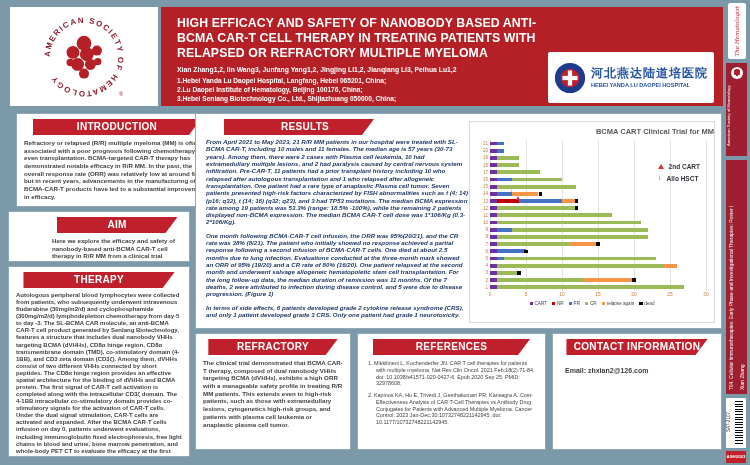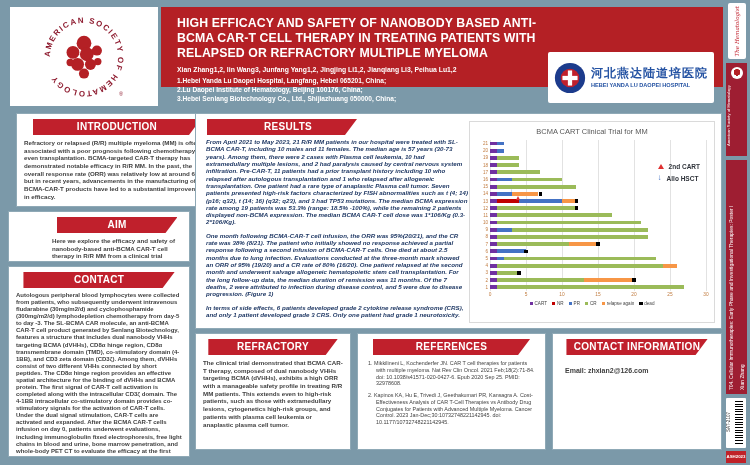--- a/index.html
+++ b/index.html
@@ -3,21 +3,21 @@
 <meta charset="utf-8">
 <style>
   * { margin:0; padding:0; box-sizing:border-box; }
   html,body { background:#7B99A9; }
   body { width:750px; height:465px; font-family:"Liberation Sans", sans-serif; }
   .poster { position:relative; width:750px; height:465px; background:#7B99A9; overflow:hidden; }
 
   
   .ash-box { position:absolute; left:10px; top:7px; width:148px; height:99px; background:#fff;
              display:flex; align-items:center; justify-content:center; }
-  .banner { position:absolute; left:161px; top:7px; width:562px; height:80px; background:#B42025; color:#fff; }
+  .banner { position:absolute; left:161px; top:7px; width:562px; height:99px; background:#B42025; color:#fff; }
   .banner .title { position:absolute; left:16px; top:9px; width:376px; font-size:12.3px; font-weight:bold; line-height:1.2; letter-spacing:0.1px; }
   .banner .authors { position:absolute; left:16px; top:59px; font-size:6.8px; font-weight:bold; }
   .banner .affils { position:absolute; left:16px; top:69px; font-size:6.6px; font-weight:bold; line-height:1.4; }
   .hospital { position:absolute; left:387px; top:45px; width:166px; height:51px; background:#fff; border-radius:2px;
               display:flex; align-items:center; gap:5px; padding:4px 6px; }
   .hospital .cn { font-size:12px; font-weight:bold; color:#2553A3; letter-spacing:1px; line-height:1.1; white-space:nowrap; }
   .hospital .en { font-size:5.6px; font-weight:bold; color:#2553A3; margin-top:2px; white-space:nowrap; }
 
   
   .panel { position:absolute; background:#fff; border:1px solid #8FA9B6; overflow:hidden; }
@@ -25,36 +25,36 @@
   #p-aim     { left:8px;   top:211px; width:182px; height:51px;padding-left:36px; }
   #p-method  { left:8px;   top:266px; width:182px; height:191px; }
   #p-results { left:195px; top:113px; width:527px; height:216px; }
   #p-conclusions { left:195px; top:333px; width:156px; height:117px; }
   #p-references  { left:357px; top:333px; width:189px; height:117px; }
   #p-contact     { left:552px; top:333px; width:170px; height:117px; }
 
   .sec-h { background:#C0202C; color:#fff; font-weight:bold; text-align:center; font-size:10px;
            padding:2px 0 3px; margin:5px auto 4px; width:84%;
            clip-path:polygon(0 0,100% 0,calc(100% - 12px) 100%,0 100%); letter-spacing:0.3px; }
-  #p-results .sec-h { width:150px; margin:5px 0 3px 11px;padding-left:12px; }
+  #p-results .sec-h { width:150px; margin:5px 0 3px 28px;padding-left:12px; }
 
   .txt { font-size:6.2px; font-weight:bold; color:#3F3F3F; line-height:1.24; padding:0 7px; }
   #p-method .txt { font-size:6px; line-height:1.18; }
   #p-conclusions .txt { font-weight:600; }
 
   .res-text { position:absolute; left:10px; top:24px; width:262px; }
   .res-text p { font-size:6.2px; font-style:italic; font-weight:bold; color:#1F3864; line-height:1.18; margin-bottom:6px; }
 
   .refs { padding:1px 8px 0 10px; }
   .refs .ref { font-size:5.4px; color:#3F3F3F; line-height:1.25; margin-bottom:5px; padding-left:8px; text-indent:-8px; }
   .contact-line { font-size:7px; font-weight:bold; color:#404040; padding:8px 12px; }
 
   
   .figure { position:absolute; right:6px; top:7px; width:246px; height:202px; border:1px solid #DADADA; background:#fff; }
-  .fig-title { font-size:7.5px; color:#595959; text-align:center; margin-top:5px; }
+  .fig-title { font-size:7.5px; color:#595959; text-align:right; margin-top:5px;font-weight:bold; }
   .plot  { position:relative; margin:4px 10px 0 20px; height:151px; }
   .grid  { position:absolute; top:0; bottom:0; width:1px; background:#E2E2E2; }
   .srow  { position:relative; height:7.19px; }
   .ylab  { position:absolute; left:-15px; width:13px; text-align:right; font-size:4.6px; color:#C07B3F; top:1px; }
   .seg   { position:absolute; top:1.6px; height:3.8px; }
   .ev-dead { position:absolute; width:3.6px; height:3.6px; background:#000; top:1.7px; }
   .ev-tri  { position:absolute; width:0; height:0; border-left:2.8px solid transparent; border-right:2.8px solid transparent;
              border-bottom:4.6px solid #E03131; top:-1.5px; }
   .ev-arrow{ position:absolute; font-size:6.5px; font-weight:bold; color:#4472C4; top:-2.5px; line-height:1; }
   .xaxis { position:relative; margin:1px 10px 0 20px; height:7px; }
@@ -139,21 +139,21 @@
 
   <div class="panel" id="p-intro">
     <div class="sec-h">INTRODUCTION</div>
     <div class="txt">Refractory or relapsed (R/R) multiple myeloma (MM) is often associated with a poor prognosis following chemotherapy or even transplantation. BCMA-targeted CAR-T therapy has demonstrated notable efficacy in R/R MM. In the past, the overall response rate (ORR) was relatively low at around 60%, but in recent years, advancements in the manufacturing of BCMA-CAR-T products have led to a substantial improvement in efficacy.</div>
   </div>
   <div class="panel" id="p-aim">
     <div class="sec-h">AIM</div>
     <div class="txt">Here we explore the efficacy and safety of nanobody-based anti-BCMA CAR-T cell therapy in R/R MM from a clinical trial (https://clinicaltrials.gov NCT04447573).</div>
   </div>
   <div class="panel" id="p-method">
-    <div class="sec-h">CONTACT</div>
+    <div class="sec-h">THERAPY</div>
     <div class="txt">Autologous peripheral blood lymphocytes were collected from patients, who subsequently underwent intravenous fludarabine (30mg/m2/d) and cyclophosphamide (300mg/m2/d) lymphodepletion chemotherapy from day-5 to day -3. The SL-BCMA CAR molecule, an anti-BCMA CAR-T cell product generated by Senlang Biotechnology, features a structure that includes dual nanobody VHHs targeting BCMA (dVHHs), CD8α hinge region, CD8α transmembrane domain (TMD), co-stimulatory domain (4-1BB), and CD3 zeta domain (CD3ζ). Among them, dVHHs consist of two different VHHs connected by short peptides. The CD8α hinge region provides an effective spatial architecture for the binding of dVHHs and BCMA protein. The first signal of CAR-T cell activation is completed along with the intracellular CD3ζ domain. The 4-1BB intracellular co-stimulatory domain provides co-stimulatory signals for the activation of CAR-T cells. Under the dual signal stimulation, CAR-T cells are activated and expanded. After the BCMA CAR-T cells infusion on day 0, patients underwent evaluations, including immunoglobulin fixed electrophoresis, free light chains in blood and urine, bone marrow penetration, and whole-body PET CT to evaluate the efficacy at the first month, second and third month, and every three months thereafter.</div>
   </div>
 
   <div class="panel" id="p-results">
     <div class="sec-h">RESULTS</div>
     <div class="res-text">
       <p>From April 2021 to May 2023, 21 R/R MM patients in our hospital were treated with SL-BCMA CAR-T, including 10 males and 11 females. The median age is 57 years (30-73 years). Among them, there were 2 cases with Plasma cell leukemia, 10 had extramedullary multiple lesions, and 2 had paralysis caused by central nervous system infiltration. Pre-CAR-T, 11 patients had a prior transplant history including 10 who relapsed after autologous transplantation and 1 who relapsed after allogeneic transplantation. One patient had a rare type of anaplastic Plasma cell tumor. Seven patients presented high-risk factors characterized by FISH abnormalities such as t (4; 14) (p16; q32), t (14; 16) (q32; q23), and 3 had TP53 mutations. The median BCMA expression rate among 19 patients was 53.3% (range: 18.5% -100%), while the remaining 2 patients displayed non-BCMA expression. The median BCMA CAR-T cell dose was 1*106/Kg (0.3-2*106/Kg).</p>
       <p>One month following BCMA-CAR-T cell infusion, the ORR was 95%(20/21), and the CR rate was 38% (8/21). The patient who initially showed no response achieved a partial response following a second infusion of BCMA-CAR-T cells. One died at about 2.5 months due to lung infection. Evaluations conducted at the three-month mark showed an ORR of 95% (19/20) and a CR rate of 80% (16/20). One patient relapsed at the second month and underwent salvage allogeneic hematopoietic stem cell transplantation. For the long follow-up data, the median duration of remission was 11 months. Of the 7 deaths, 2 were attributed to infection during disease control, and 5 were due to disease progression. (Figure 1)</p>
       <p>In terms of side effects, 6 patients developed grade 2 cytokine release syndrome (CRS), and only 1 patient developed grade 3 CRS. Only one patient had grade 1 neurotoxicity.</p>
     </div>

